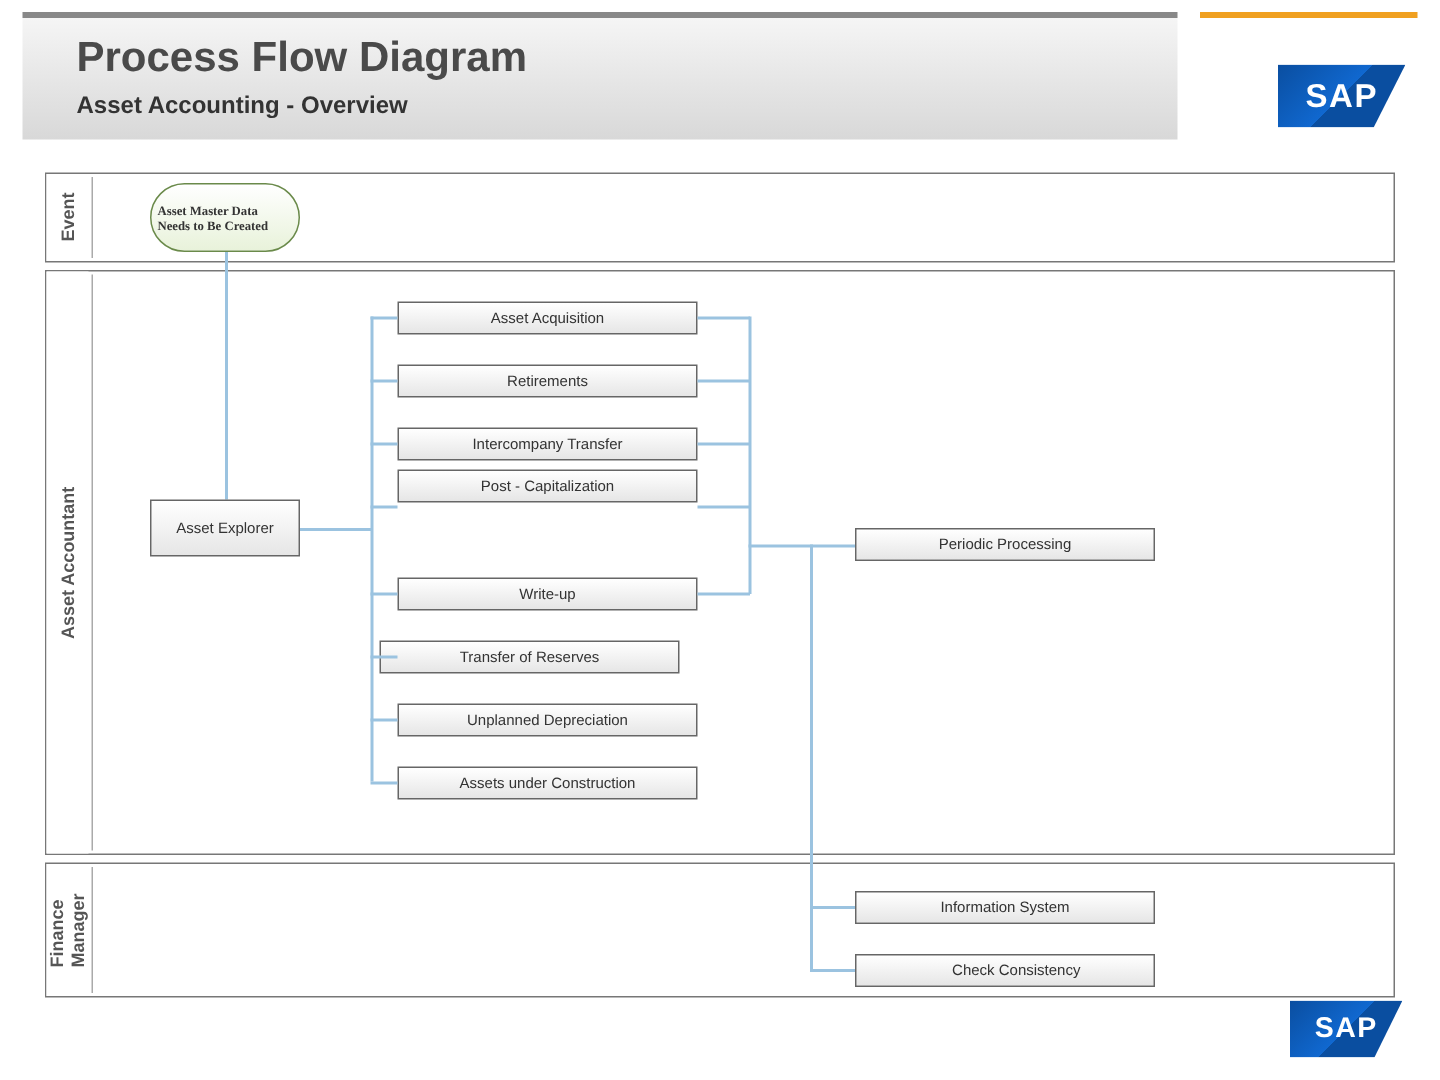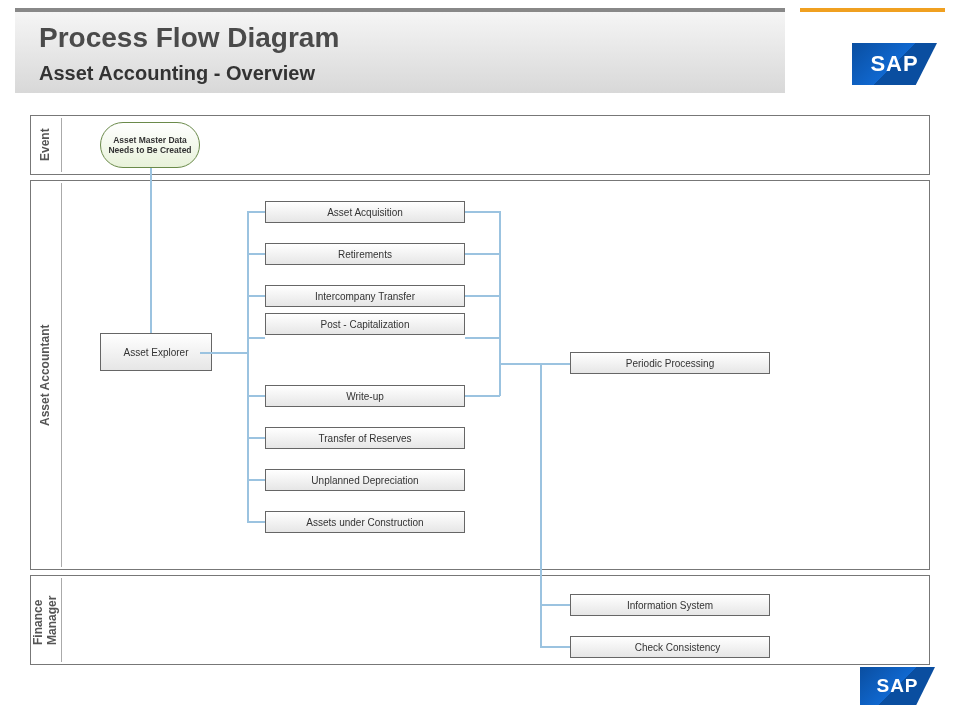--- a/index.html
+++ b/index.html
@@ -10,29 +10,29 @@
       font-family: Arial, sans-serif;
       position: relative;
       overflow: hidden;
     }
     .header {
       position: absolute;
       left: 15px; top: 8px;
       width: 770px; height: 85px;
       background: linear-gradient(to bottom, #f5f5f5, #d8d8d8);
       border-top: 4px solid #888;
-      padding: 10px 24px;
+      padding: 10px 36px;
     }
     .header h1 {
       font-size: 28px;
       font-weight: bold;
       color: #4a4a4a;
     }
     .header h2 {
-      font-size: 20px;
+      font-size: 16px;
       font-weight: bold;
       color: #333;
       margin-top: 8px;
     }
     .logo-area {
       position: absolute;
       right: 15px; top: 8px;
       width: 145px; height: 85px;
       border-top: 4px solid #f0a020;
       display: flex;
@@ -89,26 +89,26 @@
     
     .start-event {
       position: absolute;
       width: 100px; height: 46px;
       border: 1px solid #6a8a4a;
       border-radius: 26px;
       background: linear-gradient(to bottom, #ffffff, #e8f2da);
       font-size: 8.5px;
       font-weight: bold;
       color: #333;
-      text-align: center;
       display: flex;
       align-items: center;
       justify-content: center;
       padding: 4px;
       line-height: 1.2;
+      font-family: Liberation Serif, serif;
     }
     
     .box {
       position: absolute;
       height: 22px;
       border: 1px solid #666;
       background: linear-gradient(to bottom, #ffffff, #e6e6e6);
       font-size: 10px;
       font-weight: normal;
       color: #333;
@@ -156,32 +156,32 @@
 <div class="lane" style="left:30px; top:575px; width:900px; height:90px;">
   <div class="lane-label" style="white-space:pre-line;">Finance
 Manager</div>
   <div class="lane-body"></div>
 </div>
 
 <div class="start-event" style="left:100px; top:122px;">Asset Master Data Needs to Be Created</div>
 
 <div class="conn v" style="left:150px; top:168px; height:165px;"></div>
 
-<div class="box box-tall" style="left:100px; top:333px; width:112px;">Asset Explorer</div>
+<div class="box box-tall" style="left:100px; top:333px; width:100px;">Asset Explorer</div>
 
 <div class="conn h" style="left:200px; top:352px; width:48px;"></div>
 
 <div class="conn v" style="left:247px; top:211px; height:310px;"></div>
 
 <div class="box" style="left:265px; top:201px; width:200px;">Asset Acquisition</div>
 <div class="box" style="left:265px; top:243px; width:200px;">Retirements</div>
 <div class="box" style="left:265px; top:285px; width:200px;">Intercompany Transfer</div>
 <div class="box" style="left:265px; top:313px; width:200px;">Post - Capitalization</div>
 <div class="box" style="left:265px; top:385px; width:200px;">Write-up</div>
-<div class="box" style="left:265px; top:427px; width:200px;">Transfer of Reserves</div>
+<div class="box" style="left:253px; top:427px; width:200px;">Transfer of Reserves</div>
 <div class="box" style="left:265px; top:469px; width:200px;">Unplanned Depreciation</div>
 <div class="box" style="left:265px; top:511px; width:200px;">Assets under Construction</div>
 
 <div class="conn h" style="left:247px; top:211px; width:18px;"></div>
 <div class="conn h" style="left:247px; top:253px; width:18px;"></div>
 <div class="conn h" style="left:247px; top:295px; width:18px;"></div>
 <div class="conn h" style="left:247px; top:337px; width:18px;"></div>
 <div class="conn h" style="left:247px; top:395px; width:18px;"></div>
 <div class="conn h" style="left:247px; top:437px; width:18px;"></div>
 <div class="conn h" style="left:247px; top:479px; width:18px;"></div>

